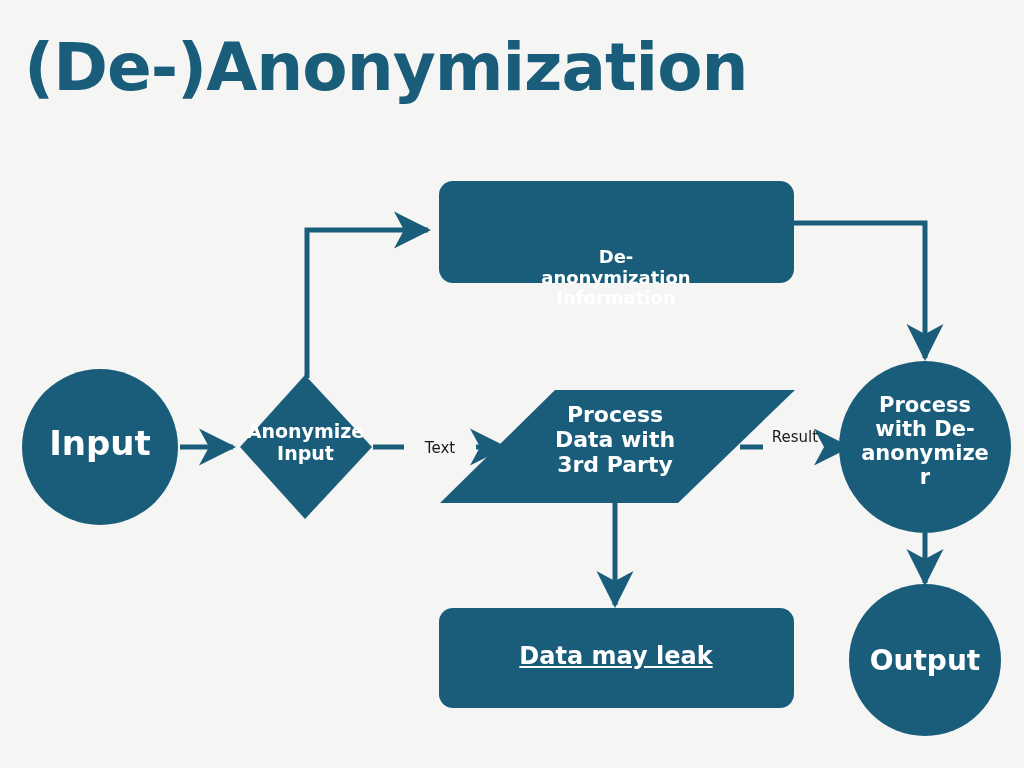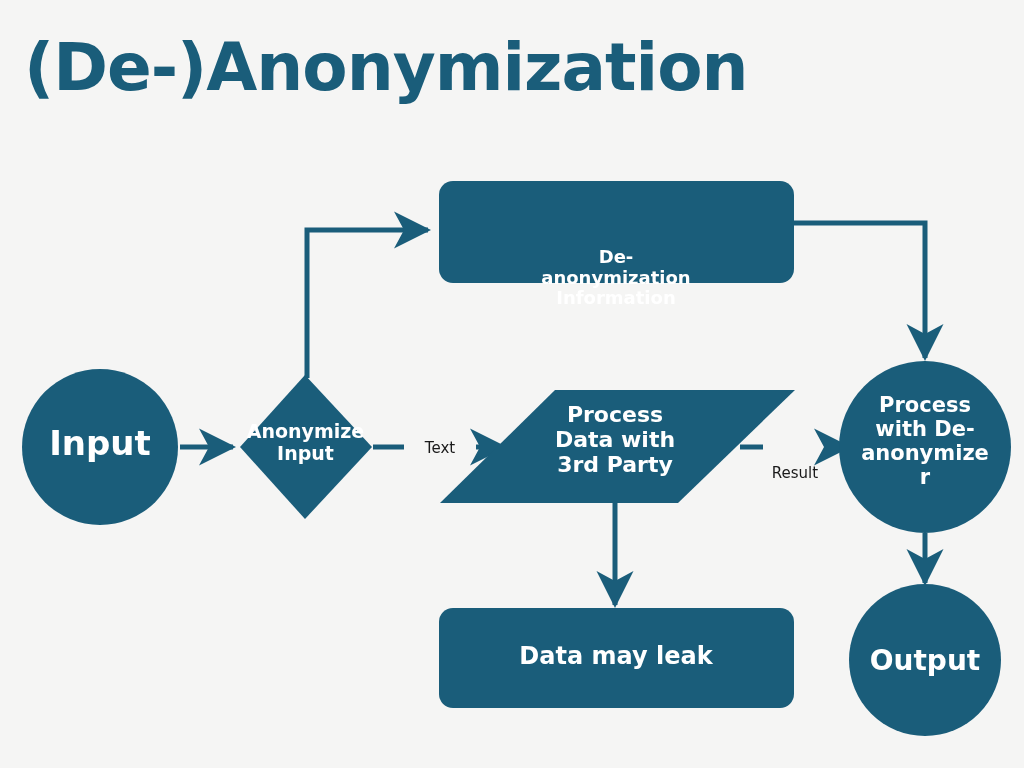--- a/index.html
+++ b/index.html
@@ -63,26 +63,26 @@
     font-size: 15px;
     text-align: center;
     white-space: nowrap;
   }
 
   
   #lbl-input      { left: 22px;  top: 424px; width: 156px; font-size: 34px; }
   #lbl-anonymize  { left: 228px; top: 421px; width: 155px; font-size: 19px; }
   #lbl-deanon-info{ left: 448px; top: 202px; width: 336px; font-size: 18px; margin-top: 45px; }
   #lbl-third      { left: 497px; top: 402px; width: 236px; font-size: 22px; }
-  #lbl-leak       { left: 448px; top: 643px; width: 336px; font-size: 24px; }
+  #lbl-leak       { left: 448px; top: 643px; width: 336px; font-size: 24px; text-decoration: underline; }
   #lbl-deanonymizer { left: 855px; top: 394px; width: 140px; font-size: 21px; }
   #lbl-output     { left: 855px; top: 645px; width: 140px; font-size: 28px; }
 
   #edge-text      { left: 406px; top: 439px; width: 68px; }
-  #edge-result    { left: 763px; top: 464px; width: 64px; }
+  #edge-result    { left: 763px; top: 428px; width: 64px; }
 </style>
 </head>
 <body>
 
 <div id="canvas">
 
   <div class="title">(De-)Anonymization</div>
 
   <svg id="flow" viewBox="0 0 1024 768">
     <defs>

